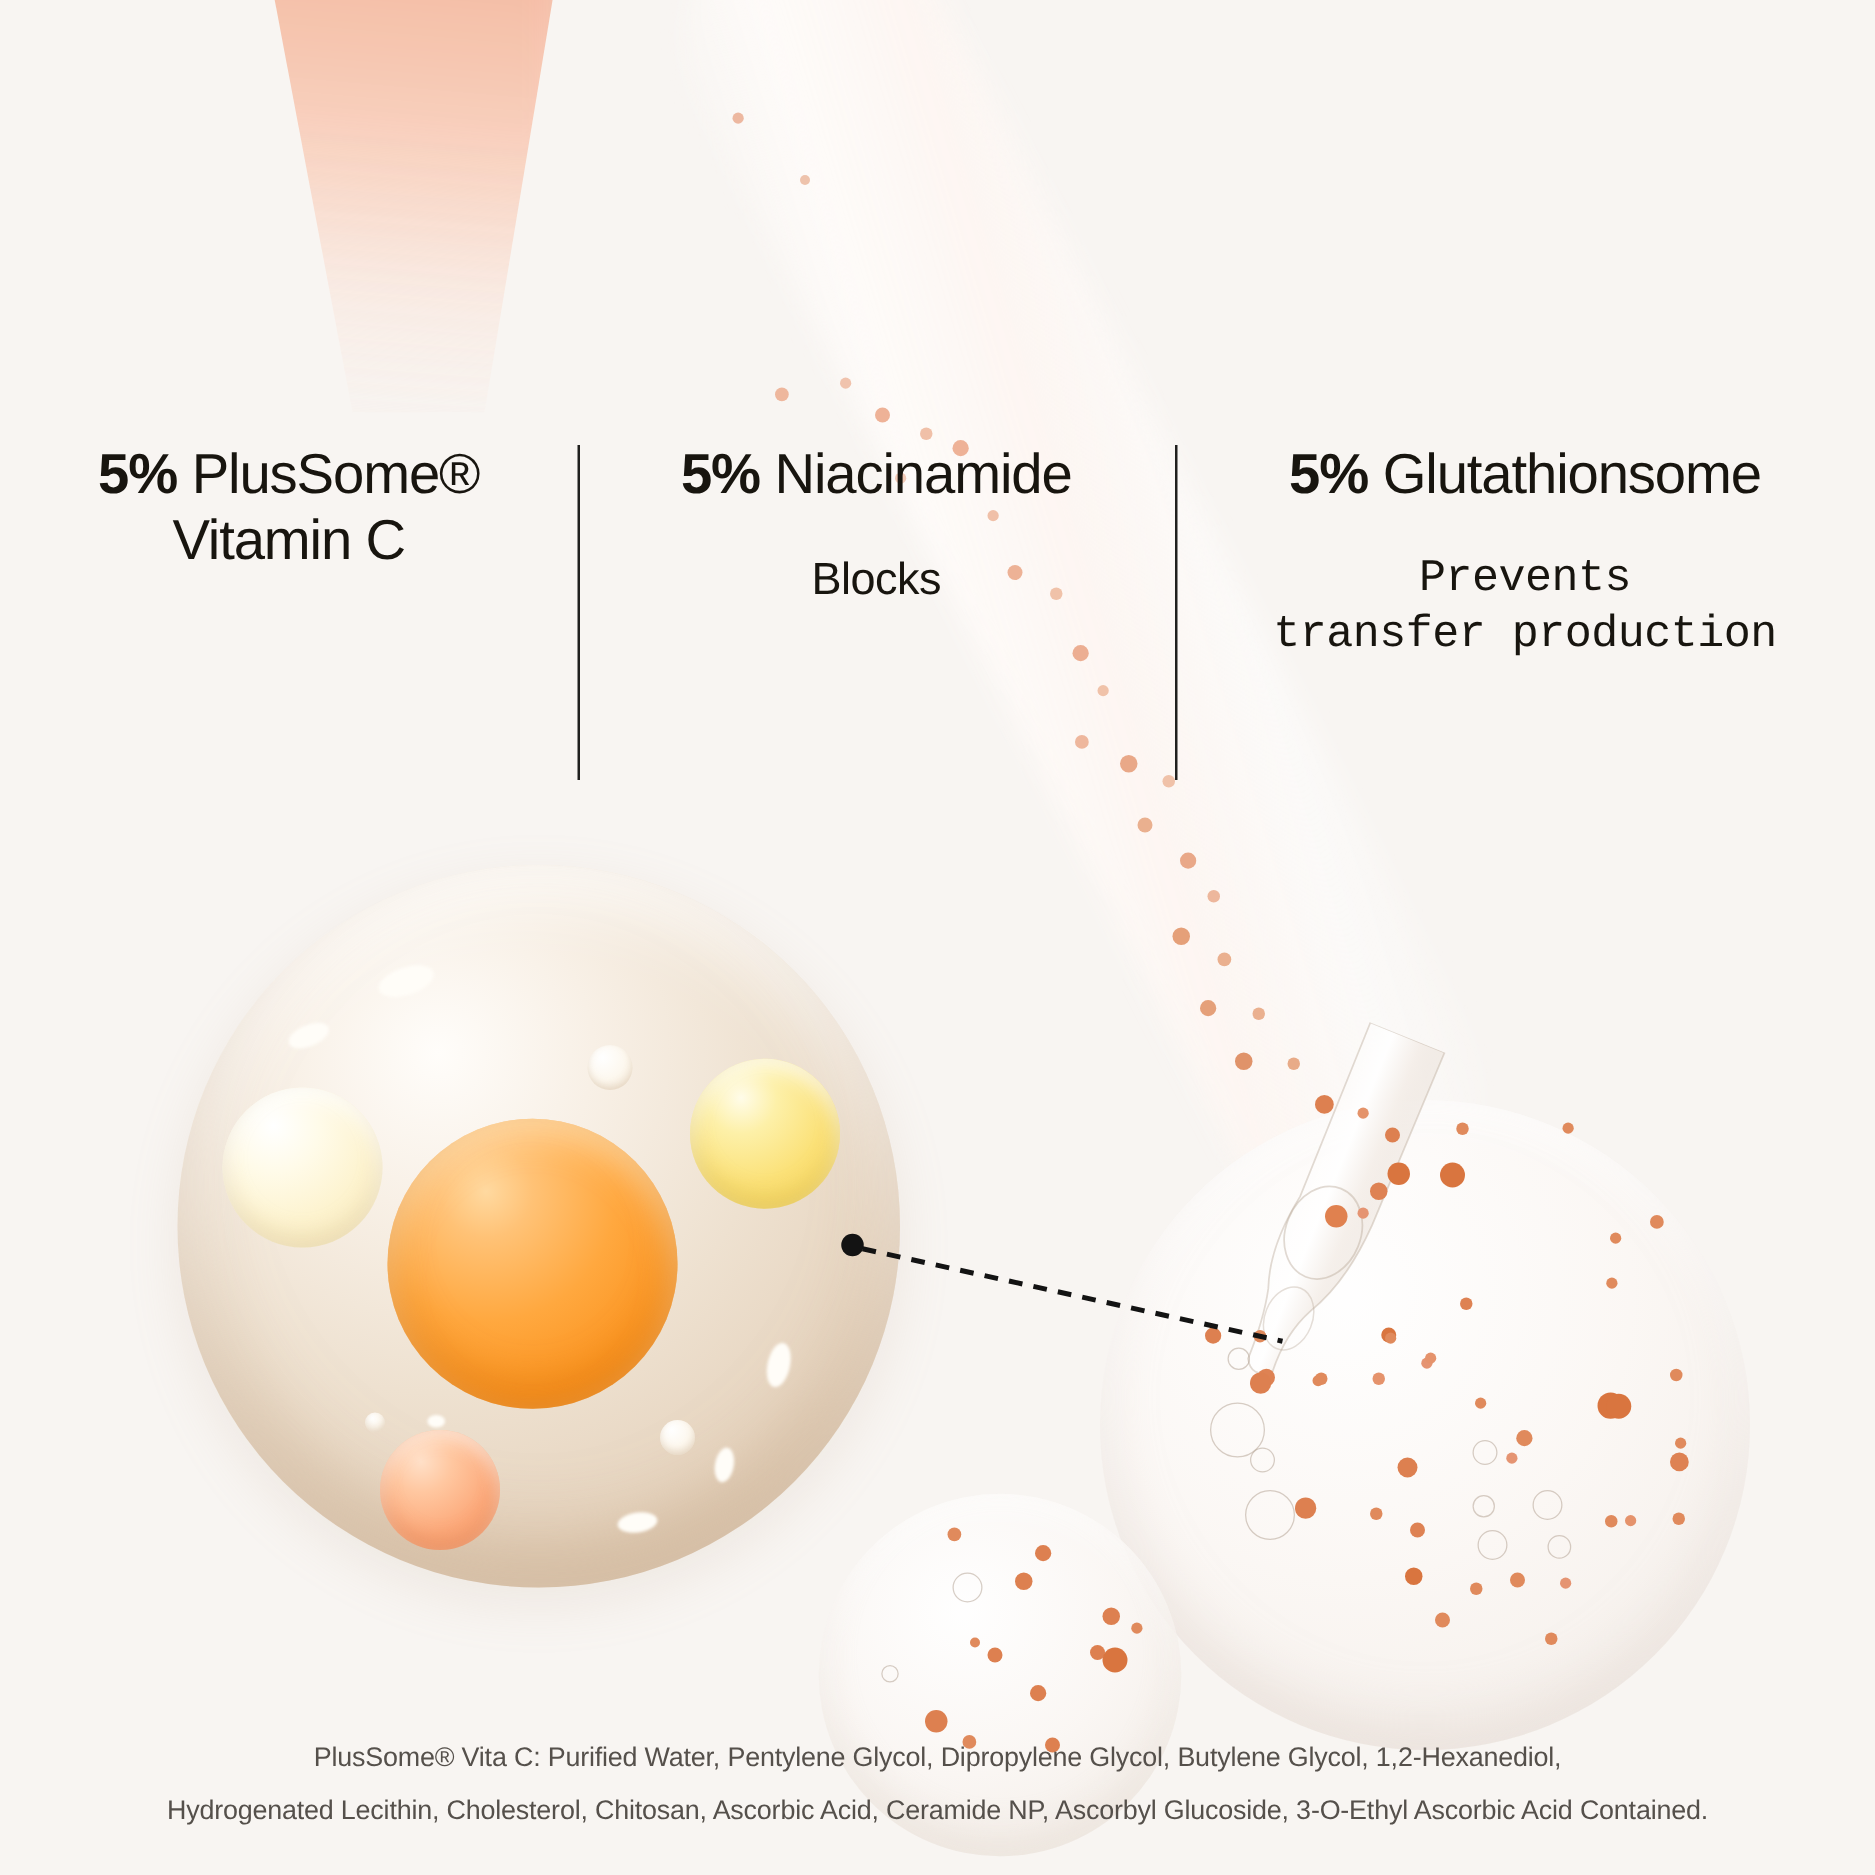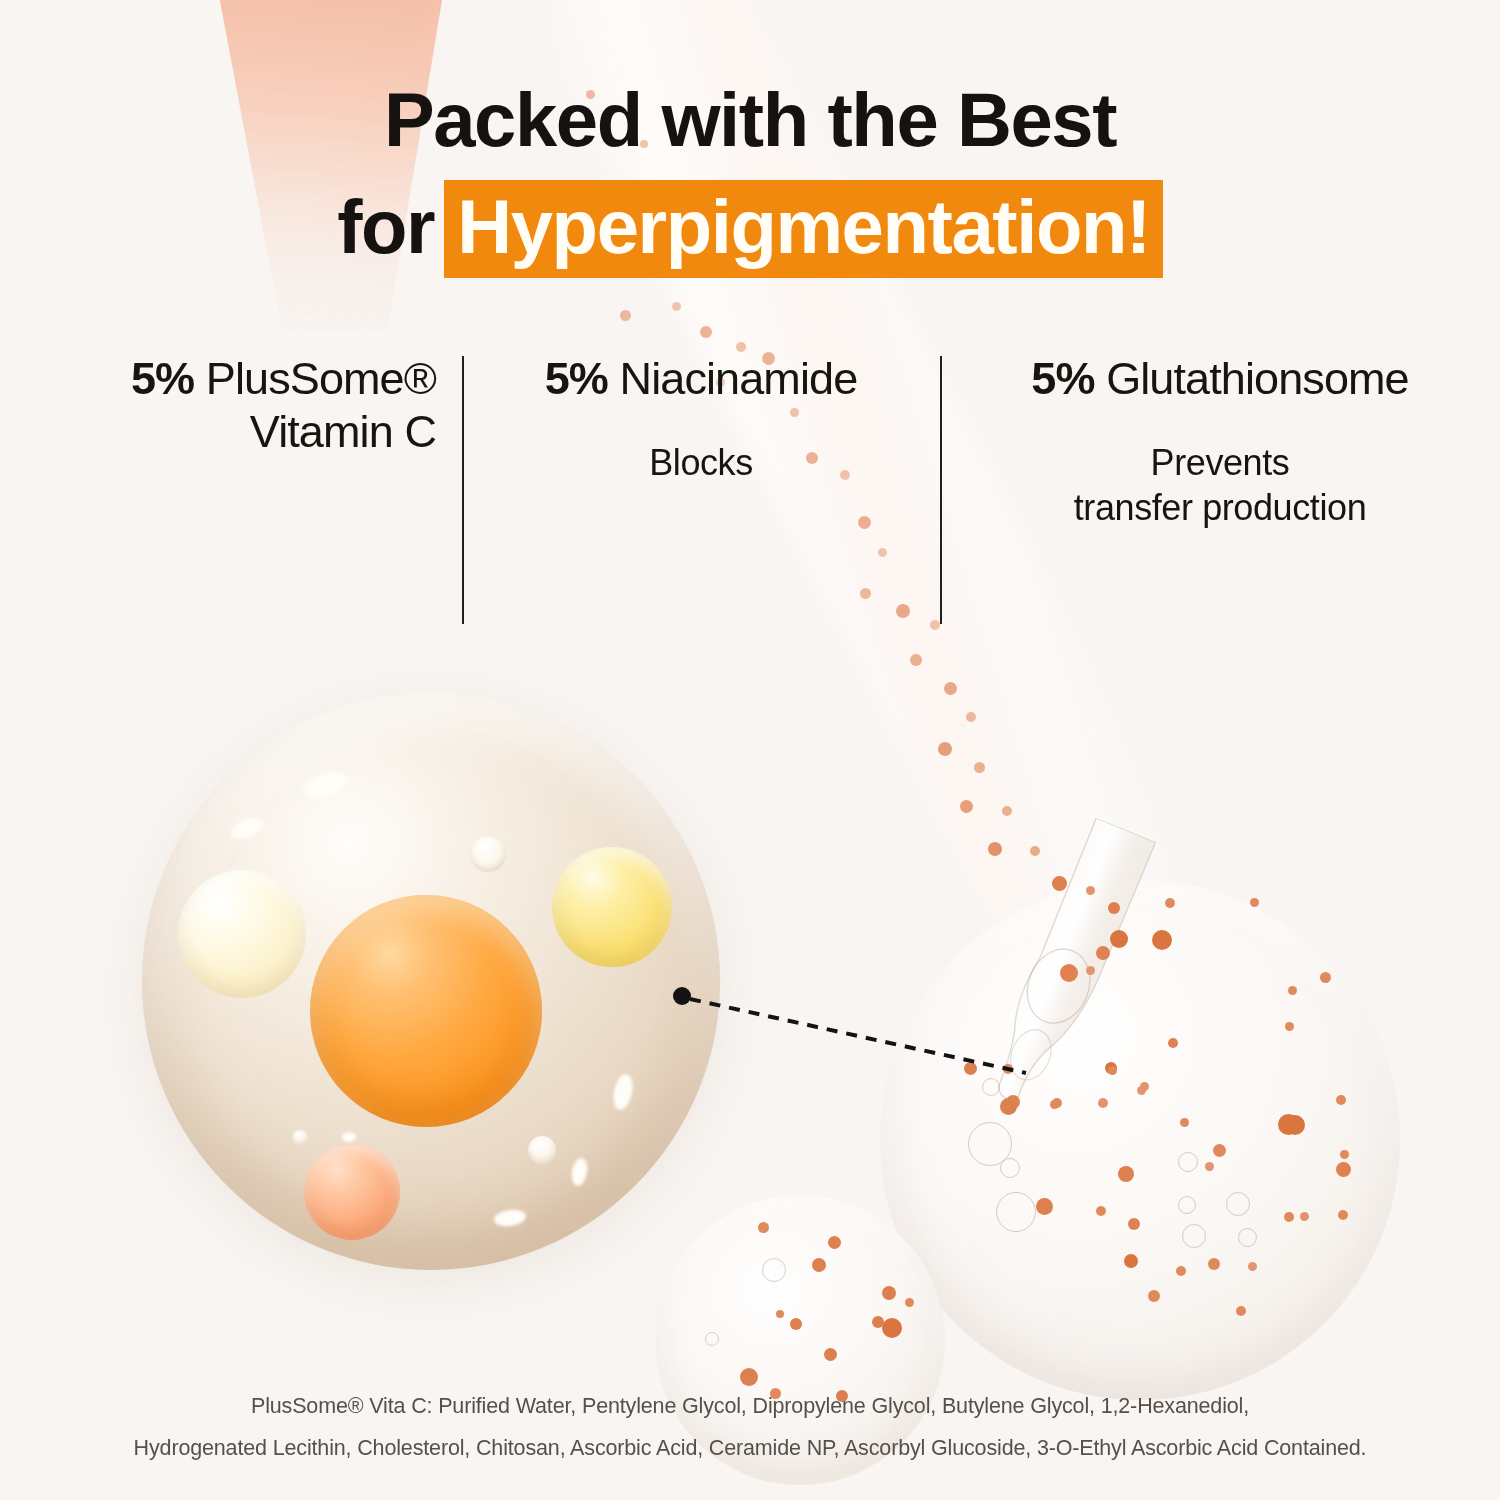--- a/index.html
+++ b/index.html
@@ -168,21 +168,21 @@
     height: 280px;
     display: flex;
     align-items: flex-start;
   }
   .col {
     position: relative;
     box-sizing: border-box;
     text-align: center;
     color: #18150f;
   }
-  .col-1 { width: 462px; padding: 0 26px; text-align: right; }
+  .col-1 { width: 462px; padding: 0 26px; }
   .col-2 { width: 478px; padding: 0 20px; }
   .col-3 { width: 560px; padding: 0 14px; }
 
   .col-divider {
     position: absolute;
     top: 4px;
     width: 1.6px;
     height: 268px;
     background: #20201e;
   }
@@ -201,21 +201,21 @@
   .ing-pct { font-weight: 700; }
   .ing-desc {
     font-size: 36px;
     font-weight: 400;
     letter-spacing: -0.4px;
     line-height: 1.24;
     margin: 0;
   }
   .col-1 .ing-desc { margin-top: 44px; }
   .col-2 .ing-desc { margin-top: 36px; }
-  .col-3 .ing-desc { margin-top: 36px; }
+  .col-3 .ing-desc { margin-top: 36px; font-family: Liberation Mono, monospace; }
 
   #ingredients {
     position: absolute;
     left: 0; top: 1386px;
     width: 1500px;
     text-align: center;
     color: #55504b;
     font-size: 21.5px;
     font-weight: 400;
     letter-spacing: -0.15px;
@@ -366,26 +366,20 @@
     <span class="spec-highlight" style="left:430px;top:466px;width:15px;height:28px;transform:rotate(10deg);"></span>
     <span class="spec-highlight" style="left:352px;top:518px;width:32px;height:16px;transform:rotate(-8deg);"></span>
     <span class="spec-highlight" style="left:200px;top:440px;width:14px;height:10px;"></span>
   </div>
 
   <svg id="connector" viewBox="0 0 400 120">
     <circle cx="22" cy="21" r="9" fill="#131313"></circle>
     <line x1="30" y1="24" x2="366" y2="98" stroke="#131313" stroke-width="4" stroke-dasharray="11 9" stroke-linecap="butt"></line>
   </svg>
 
-  <div id="headline">
-    <span id="headline-line1">Packed with the Best</span>
-    <span id="headline-line2">
-      <span id="headline-for">for</span><span id="headline-highlight">Hyperpigmentation!</span>
-    </span>
-  </div>
 
   <div id="columns">
     <div class="col col-1">
       <p class="ing-title"><span class="ing-pct">5%</span> <span>PlusSome® Vitamin C</span></p>
     </div>
 
     <div class="col col-2">
       <p class="ing-title"><span class="ing-pct">5%</span> <span>Niacinamide</span></p>
       <p class="ing-desc">
         <span>Blocks</span><br>

